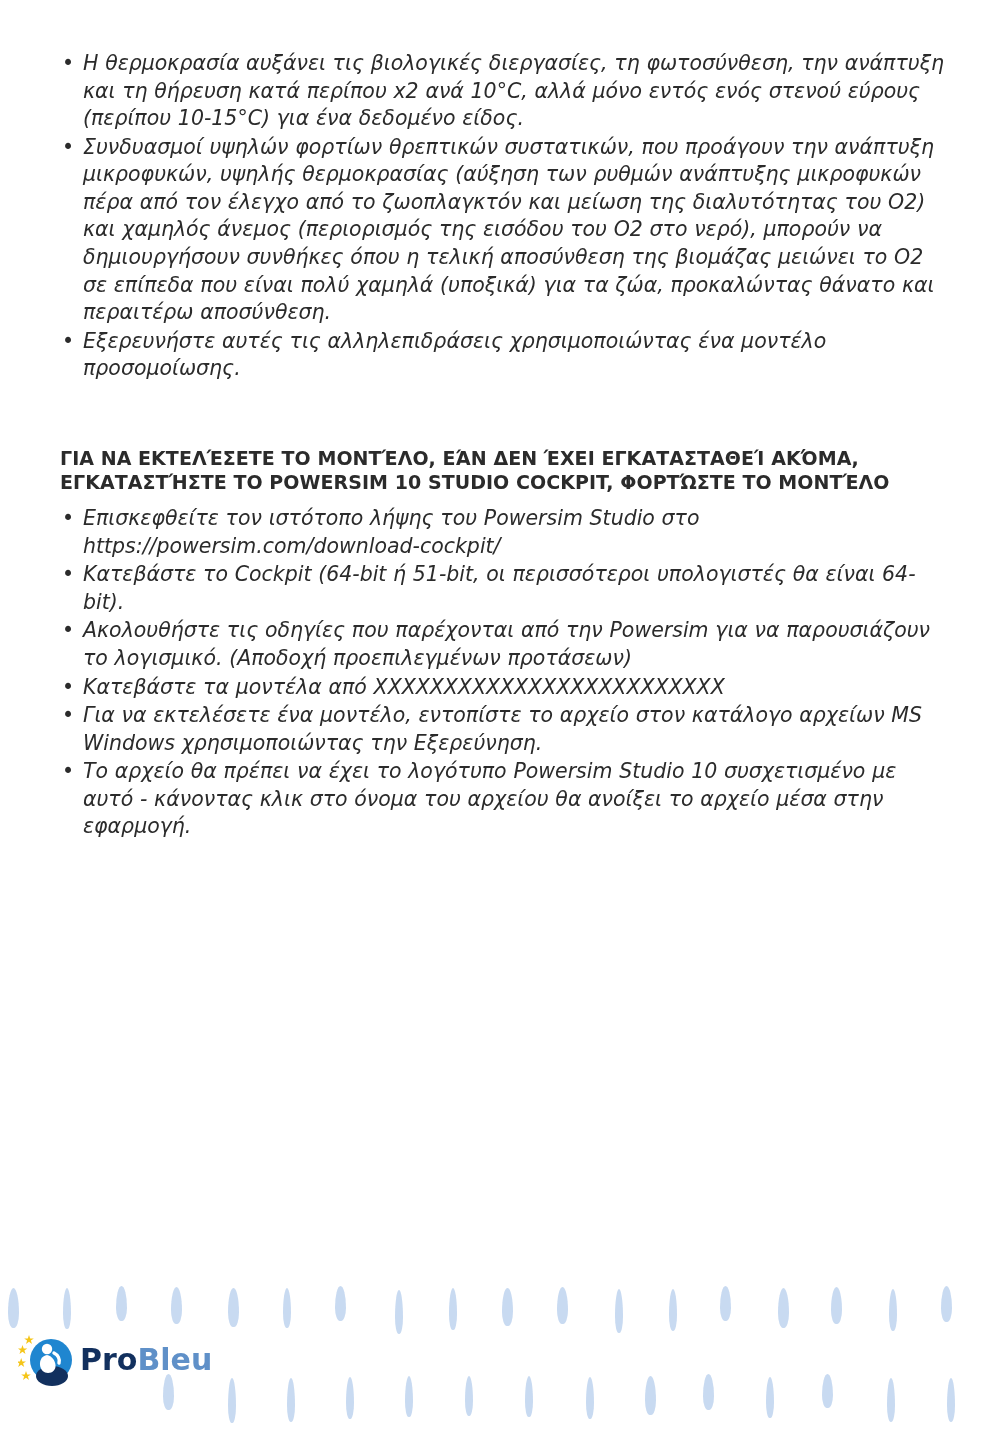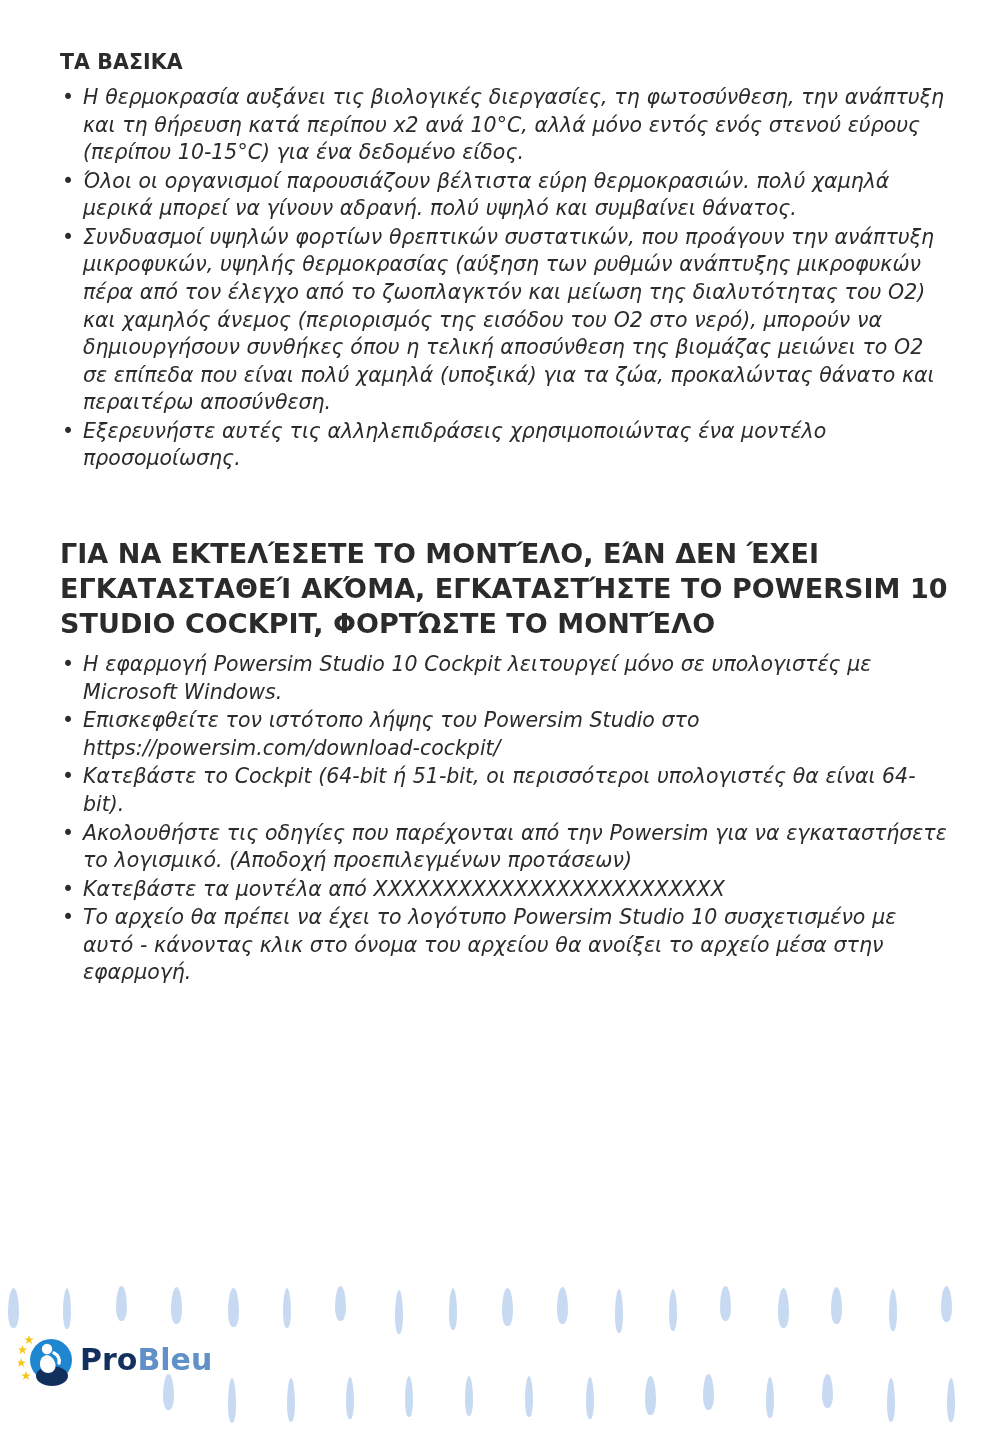--- a/index.html
+++ b/index.html
@@ -33,21 +33,21 @@
     font-weight: bold;
     color: #2b2b2b;
     line-height: 1.22;
     margin: 0 0 9px 0;
     letter-spacing: 0.1px;
   }
 
   .section-title.block-heading {
     line-height: 1.30;
     margin: 0 0 10px 0;
-    font-size: 27px;
+    font-size: 19px;
     letter-spacing: 0.05px;
   }
 
   .bullet-list {
     list-style: none;
     margin: 0;
     padding: 0;
   }
 
   .bullet-item {
@@ -139,39 +139,37 @@
   .logo-pro { color: #12305e; }
   .logo-bleu { color: #5f90c8; }
 </style>
 </head>
 <body>
 
 <div class="page">
 
   <div class="content">
 
-    <h2 class="section-title">ΤΑ ΒΑΣΙΚΑ</h2>
 
     <ul class="bullet-list">
       <li class="bullet-item">Η θερμοκρασία αυξάνει τις βιολογικές διεργασίες, τη φωτοσύνθεση, την ανάπτυξη και τη θήρευση κατά περίπου x2 ανά 10°C, αλλά μόνο εντός ενός στενού εύρους (περίπου 10-15°C) για ένα δεδομένο είδος.</li>
-      <li class="bullet-item">Όλοι οι οργανισμοί παρουσιάζουν βέλτιστα εύρη θερμοκρασιών. πολύ χαμηλά μερικά μπορεί να γίνουν αδρανή. πολύ υψηλό και συμβαίνει θάνατος.</li>
       <li class="bullet-item">Συνδυασμοί υψηλών φορτίων θρεπτικών συστατικών, που προάγουν την ανάπτυξη μικροφυκών, υψηλής θερμοκρασίας (αύξηση των ρυθμών ανάπτυξης μικροφυκών πέρα από τον έλεγχο από το ζωοπλαγκτόν και μείωση της διαλυτότητας του Ο2) και χαμηλός άνεμος (περιορισμός της εισόδου του Ο2 στο νερό), μπορούν να δημιουργήσουν συνθήκες όπου η τελική αποσύνθεση της βιομάζας μειώνει το Ο2 σε επίπεδα που είναι πολύ χαμηλά (υποξικά) για τα ζώα, προκαλώντας θάνατο και περαιτέρω αποσύνθεση.</li>
       <li class="bullet-item">Εξερευνήστε αυτές τις αλληλεπιδράσεις χρησιμοποιώντας ένα μοντέλο προσομοίωσης.</li>
     </ul>
 
     <div class="gap-block"></div>
 
     <h2 class="section-title block-heading">ΓΙΑ ΝΑ ΕΚΤΕΛΈΣΕΤΕ ΤΟ ΜΟΝΤΈΛΟ, ΕΆΝ ΔΕΝ ΈΧΕΙ ΕΓΚΑΤΑΣΤΑΘΕΊ ΑΚΌΜΑ, ΕΓΚΑΤΑΣΤΉΣΤΕ ΤΟ POWERSIM 10 STUDIO COCKPIT, ΦΟΡΤΏΣΤΕ ΤΟ ΜΟΝΤΈΛΟ</h2>
 
     <ul class="bullet-list">
-      <li class="bullet-item">Η εφαρμογή Powersim Studio 10 Cockpit λειτουργεί μόνο σε υπολογιστές με Microsoft Windows.</li>
       <li class="bullet-item">Επισκεφθείτε τον ιστότοπο λήψης του Powersim Studio στο https://powersim.com/download-cockpit/</li>
       <li class="bullet-item">Κατεβάστε το Cockpit (64-bit ή 51-bit, οι περισσότεροι υπολογιστές θα είναι 64-bit).</li>
-      <li class="bullet-item">Ακολουθήστε τις οδηγίες που παρέχονται από την Powersim για να εγκαταστήσετε το λογισμικό. (Αποδοχή προεπιλεγμένων προτάσεων)</li>
+      <li class="bullet-item">Ακολουθήστε τις οδηγίες που παρέχονται από την Powersim για να παρουσιάζουν το λογισμικό. (Αποδοχή προεπιλεγμένων προτάσεων)</li>
       <li class="bullet-item">Κατεβάστε τα μοντέλα από XXXXXXXXXXXXXXXXXXXXXXXXX</li>
+      <li class="bullet-item">Για να εκτελέσετε ένα μοντέλο, εντοπίστε το αρχείο στον κατάλογο αρχείων MS Windows χρησιμοποιώντας την Εξερεύνηση.</li>
       <li class="bullet-item">Το αρχείο θα πρέπει να έχει το λογότυπο Powersim Studio 10 συσχετισμένο με αυτό - κάνοντας κλικ στο όνομα του αρχείου θα ανοίξει το αρχείο μέσα στην εφαρμογή.</li>
     </ul>
 
   </div>
 
   <div class="footer">
     <div class="drop-row drop-row-1" id="dropRow1">
         <div class="drop" style="left: 7.94249px; top: -0.0479252px; height: 39.885px; background: rgb(197, 216, 240);"></div>
         <div class="drop slim" style="left: 63.3647px; top: 0.303948px; height: 40.7295px; background: rgb(197, 216, 240);"></div>
         <div class="drop" style="left: 115.693px; top: -1.92263px; height: 35.3857px; background: rgb(197, 216, 240);"></div>

